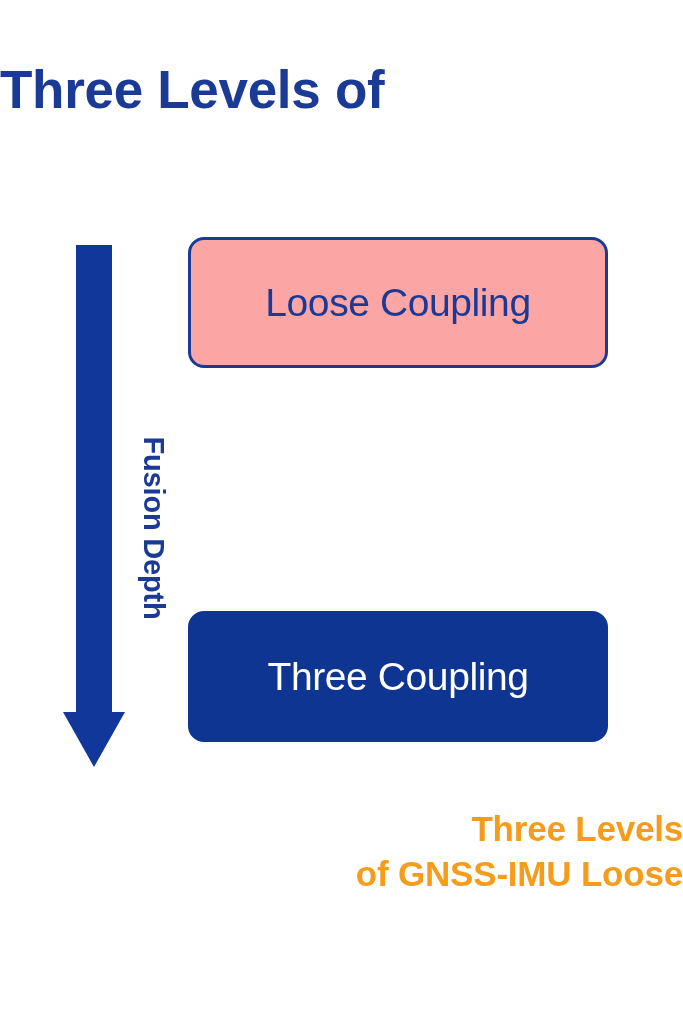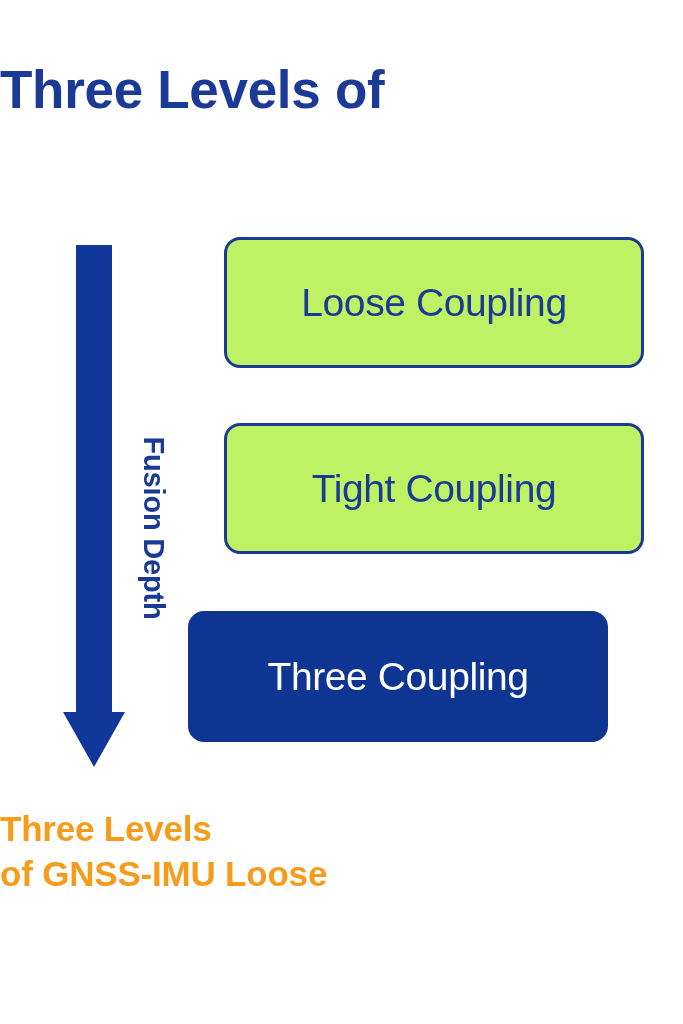--- a/index.html
+++ b/index.html
@@ -82,23 +82,22 @@
     align-items: center;
     justify-content: center;
   }
   .level-box .level-label {
     font-size: 39px;
     line-height: 44px;
     letter-spacing: -0.4px;
     white-space: nowrap;
   }
   .level-box.outlined {
-    background: #bef264;
+    background: #fca5a5;
     border: 3px solid #1a3a95;
-    margin-left: 36px;
   }
   .level-box.outlined .level-label {
     color: #1a3a95;
   }
   .level-box.filled {
     background: #0e3592;
     border: 3px solid #0e3592;
   }
   .level-box.filled .level-label {
     color: #ffffff;
@@ -107,21 +106,21 @@
   #box-loose  { top: 237px; }
   #box-tight  { top: 423px; }
   #box-deep   { top: 611px; }
 
   
   .caption {
     position: absolute;
     left: 0;
     top: 806px;
     width: 683px;
-    text-align: left;
+    text-align: right;
     color: #f59c1c;
     font-weight: bold;
     font-size: 35px;
     line-height: 45px;
     letter-spacing: -0.2px;
   }
   .caption-line {
     display: block;
     white-space: nowrap;
   }
@@ -142,23 +141,20 @@
   </div>
 
   <div class="axis-label-wrap">
     <span class="axis-label">Fusion Depth</span>
   </div>
 
   <div class="level-box outlined" id="box-loose">
     <span class="level-label">Loose Coupling</span>
   </div>
 
-  <div class="level-box outlined" id="box-tight">
-    <span class="level-label">Tight Coupling</span>
-  </div>
 
   <div class="level-box filled" id="box-deep">
     <span class="level-label">Three Coupling</span>
   </div>
 
   <div class="caption">
     <span class="caption-line">Three Levels</span>
     <span class="caption-line">of GNSS-IMU Loose</span>
   </div>
 

